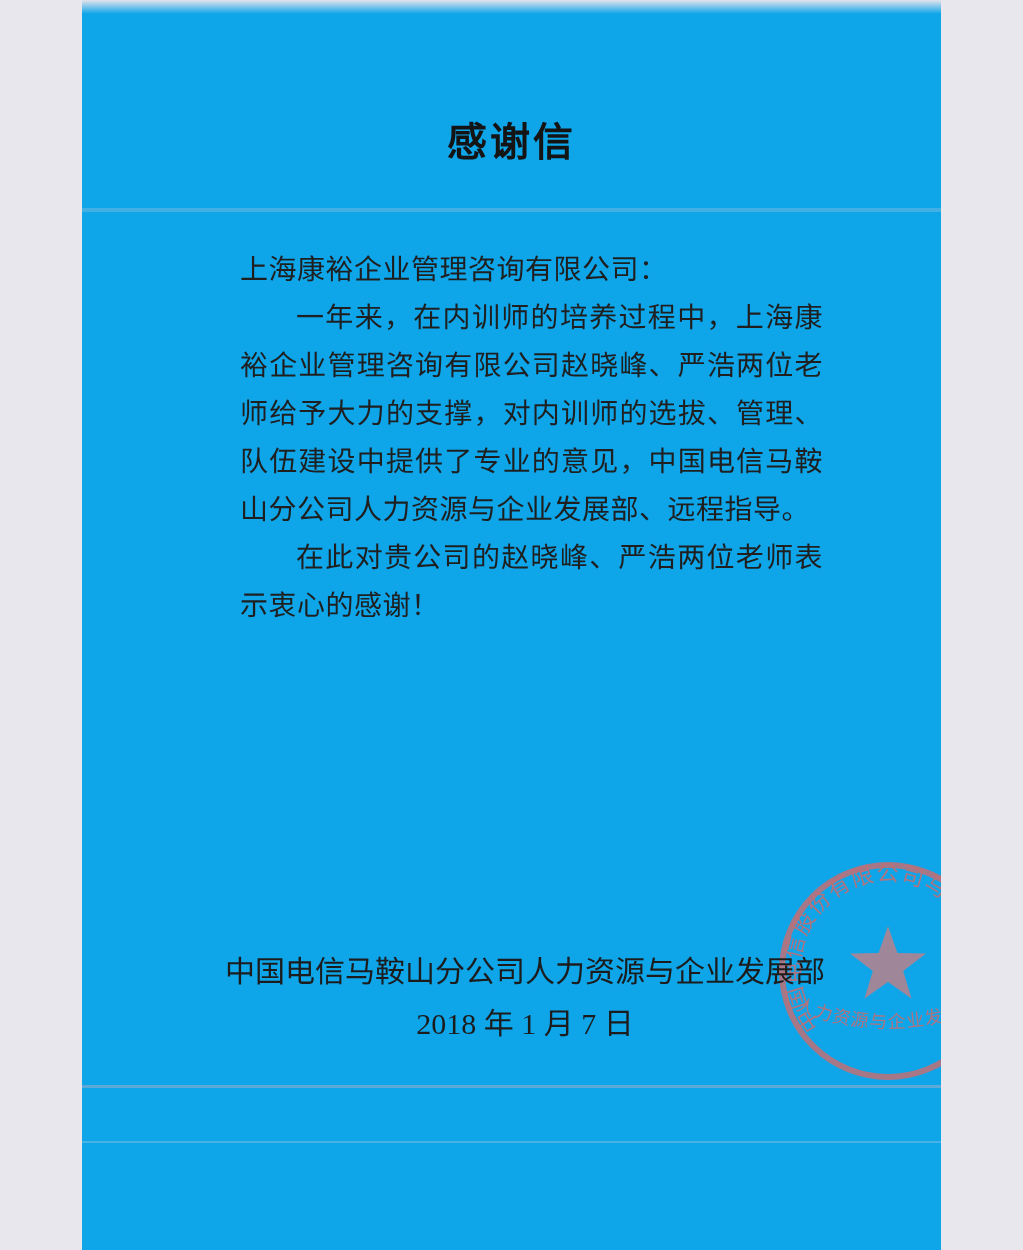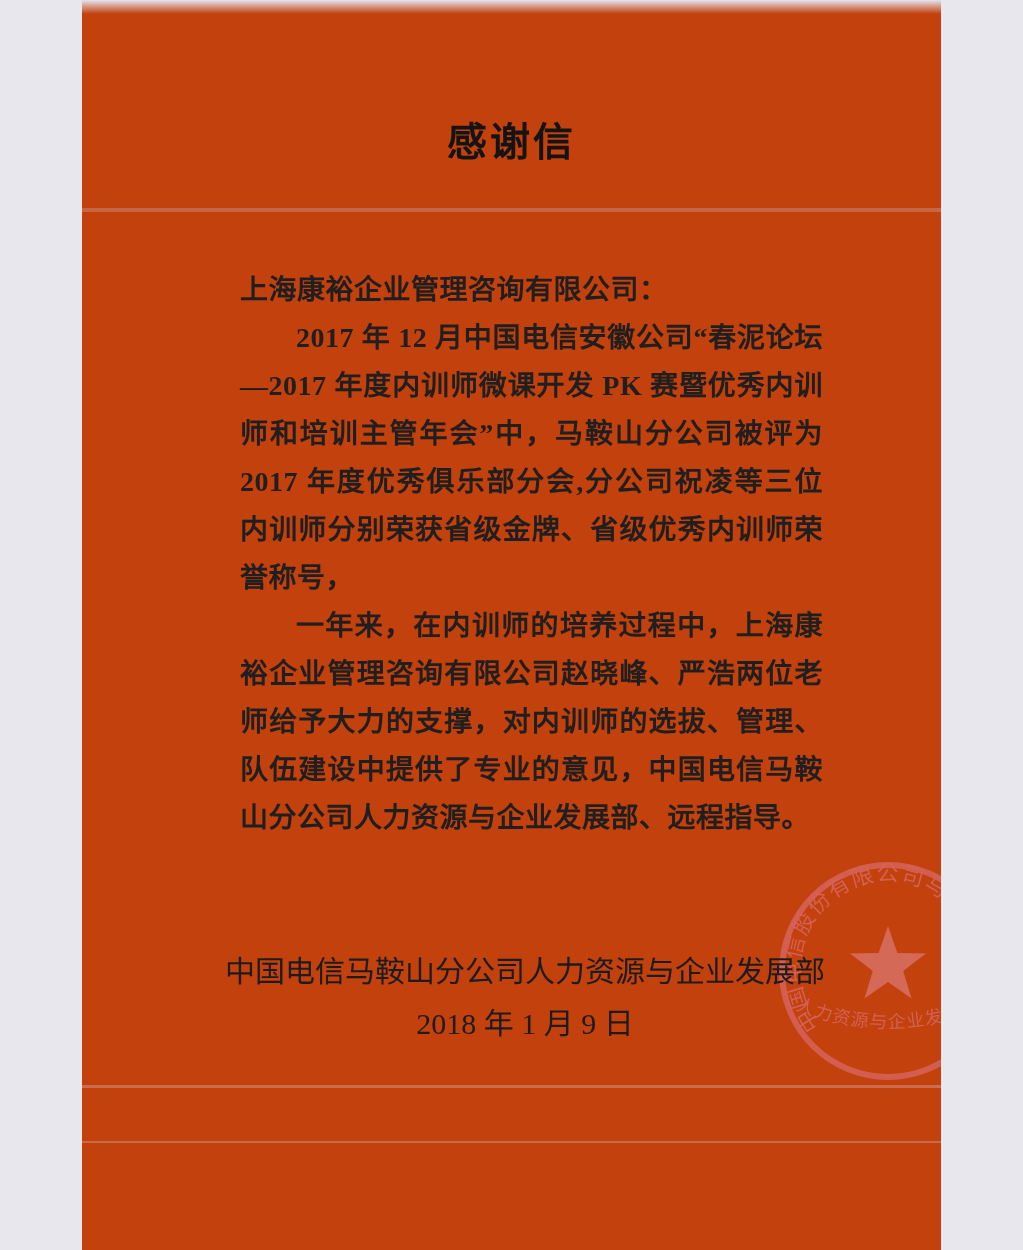--- a/index.html
+++ b/index.html
@@ -5,21 +5,21 @@
   html, body {
     margin: 0;
     padding: 0;
     background: #e8e7ee;
   }
   .page {
     position: relative;
     width: 859px;
     height: 1250px;
     margin: 0 auto;
-    background: #c2410c;
+    background: #0ea5e9;
     overflow: hidden;
     font-family: "Liberation Serif", "DejaVu Serif", serif;
     color: #1f1f1f;
   }
   
   .scan-strip-top {
     position: absolute; left: 0; top: 0; width: 100%; height: 14px;
     background: linear-gradient(#e4e3ec, rgba(244,243,248,0));
   }
   .scan-band-1 {
@@ -37,27 +37,26 @@
   .title {
     margin: 0;
     padding-top: 110px;
     text-align: center;
     font-size: 40px;
     font-weight: bold;
     letter-spacing: 3px;
     color: #141414;
   }
   .content {
-    margin-top: 98px;
+    margin-top: 78px;
     padding: 0 118px 0 158px;
     font-size: 28px;
     line-height: 48px;
     text-align: justify;
     letter-spacing: 0.5px;
-    font-weight: bold;
   }
   .content p { margin: 0; }
   .indent { text-indent: 2em; }
   .seal {
     position: absolute;
     left: 683px;
     top: 848px;
     width: 246px;
     height: 246px;
     z-index: 1;
@@ -80,22 +79,22 @@
 
 <div class="page">
 
   <div class="scan-strip-top"></div>
   <div class="scan-band-1"></div>
 
   <h1 class="title">感谢信</h1>
 
   <div class="content">
     <p>上海康裕企业管理咨询有限公司：</p>
-    <p class="indent">2017 年 12 月中国电信安徽公司“春泥论坛—2017 年度内训师微课开发 PK 赛暨优秀内训师和培训主管年会”中，马鞍山分公司被评为 2017 年度优秀俱乐部分会,分公司祝凌等三位内训师分别荣获省级金牌、省级优秀内训师荣誉称号，</p>
     <p class="indent">一年来，在内训师的培养过程中，上海康裕企业管理咨询有限公司赵晓峰、严浩两位老师给予大力的支撑，对内训师的选拔、管理、队伍建设中提供了专业的意见，中国电信马鞍山分公司人力资源与企业发展部、远程指导。</p>
+    <p class="indent">在此对贵公司的赵晓峰、严浩两位老师表示衷心的感谢！</p>
   </div>
 
   <div class="seal">
     <svg width="246" height="246" viewBox="0 0 246 246">
       <defs>
         <path id="arcTop" d="M 51.6 172.3 A 88 88 0 1 1 194.4 172.3" fill="none"></path>
         <path id="arcBottom" d="M 29 161 A 240 240 0 0 0 217 161" fill="none"></path>
       </defs>
       <circle cx="123" cy="123" r="106" fill="none" stroke="#d96866" stroke-width="6" opacity="0.85"></circle>
       <polygon points="123,78 132.4,105.1 161,105.6 138.2,122.9 146.5,150.4 123,134 99.5,150.4 107.8,122.9 85,105.6 113.6,105.1" fill="#dd7a78" opacity="0.8"></polygon>
@@ -103,19 +102,19 @@
         <textPath href="#arcTop" startOffset="47%" text-anchor="middle">中国电信股份有限公司马鞍山分公司</textPath>
       </text>
       <text font-size="18" letter-spacing="1" fill="#d96866" opacity="0.9" font-family="&quot;Liberation Serif&quot;,&quot;DejaVu Serif&quot;,serif">
         <textPath href="#arcBottom" startOffset="50%" text-anchor="middle">人力资源与企业发展部</textPath>
       </text>
     </svg>
   </div>
 
   <div class="signature-block">
     <p>中国电信马鞍山分公司人力资源与企业发展部</p>
-    <p>2018 年 1 月 9 日</p>
+    <p>2018 年 1 月 7 日</p>
   </div>
 
   <div class="scan-band-2"></div>
   <div class="scan-band-3"></div>
 
 </div>
 
 </body></html>

